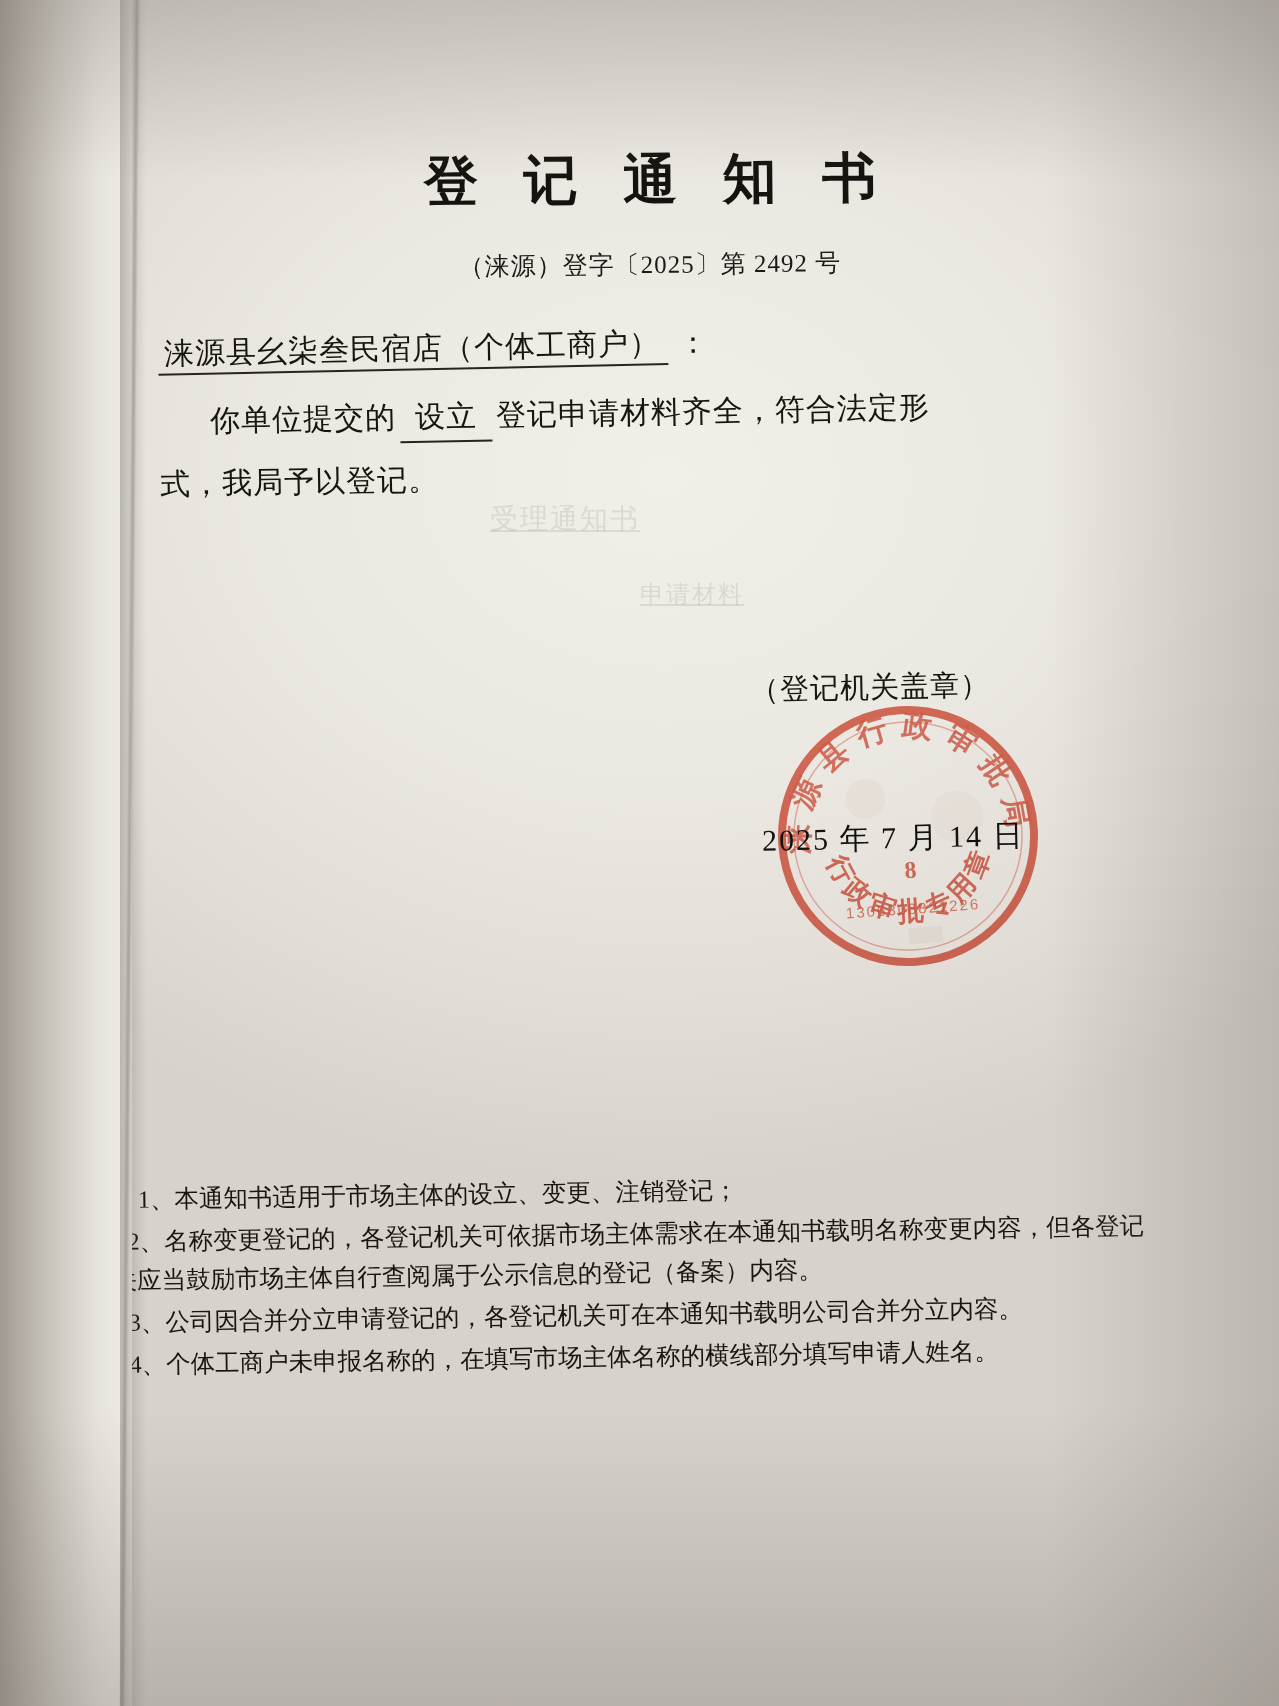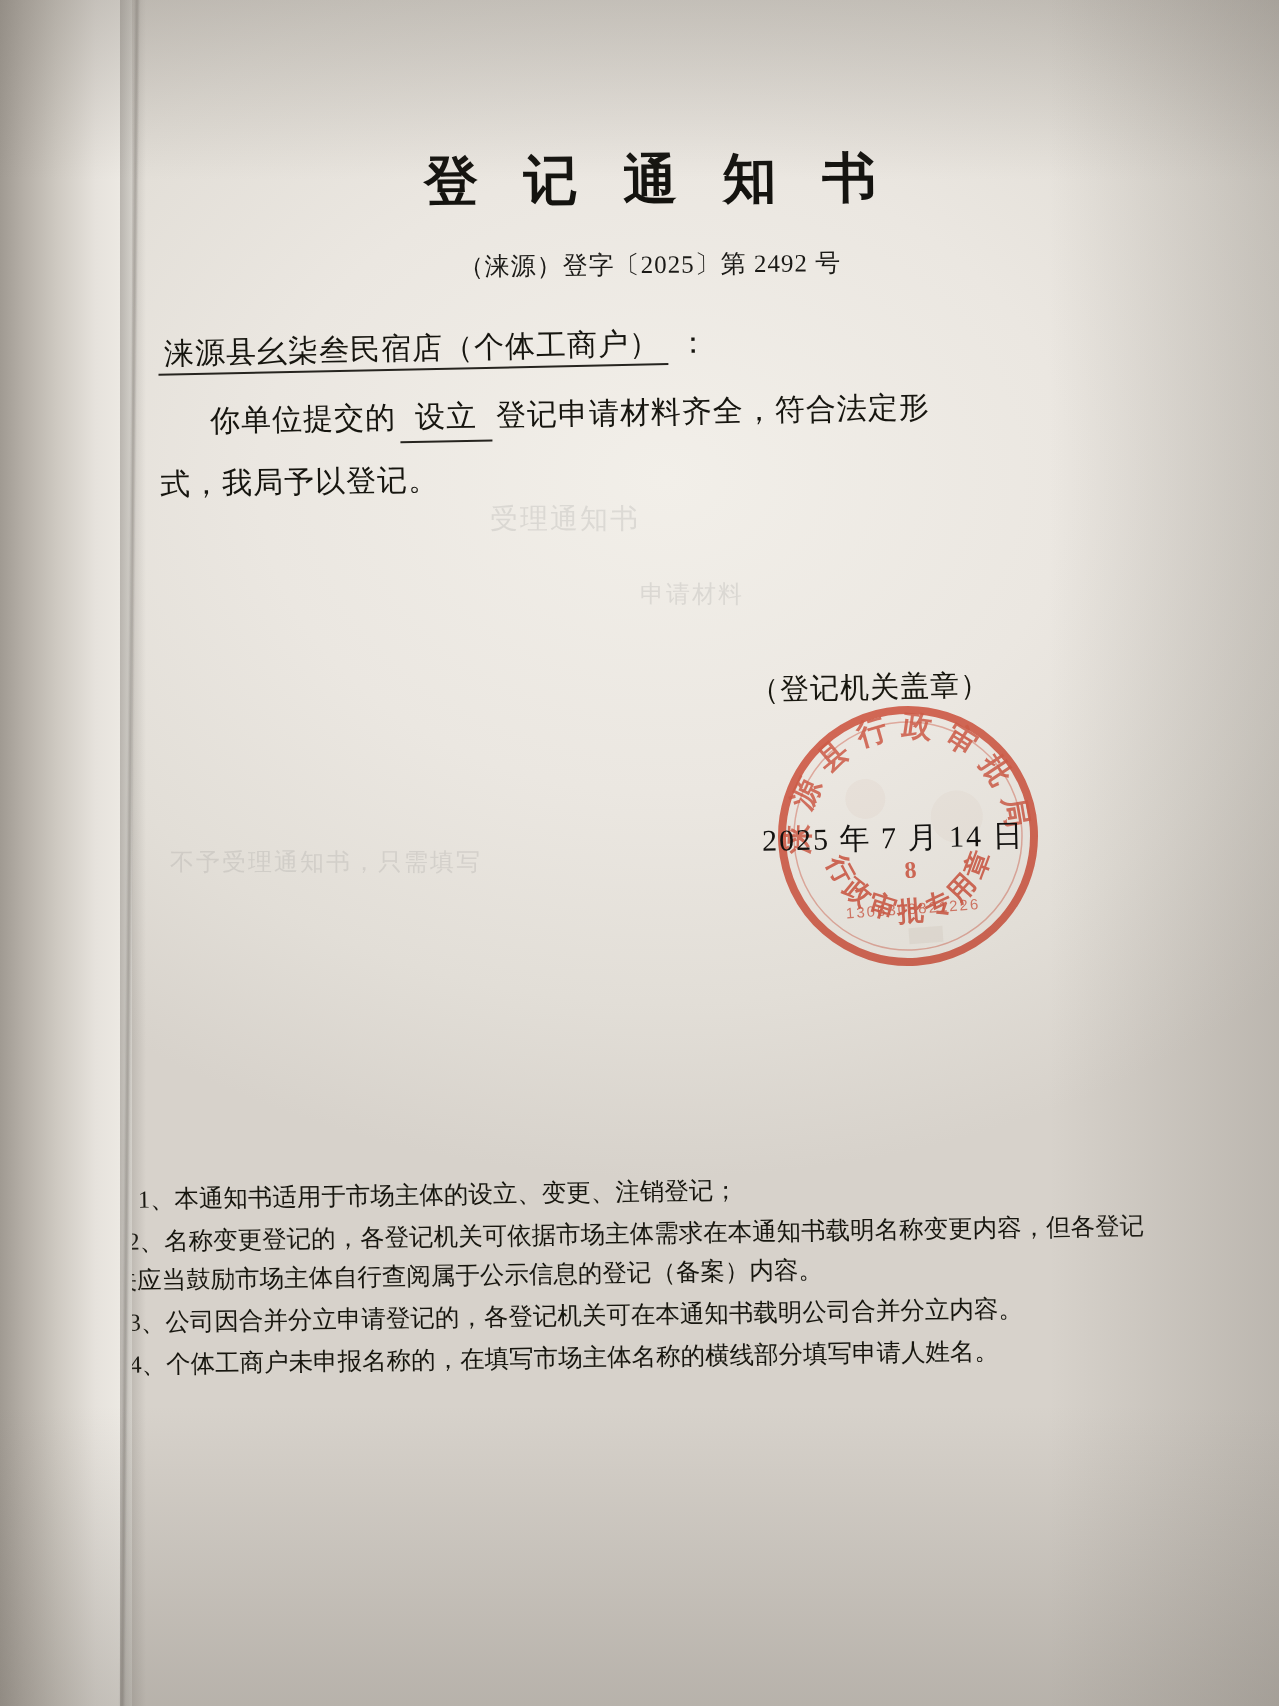--- a/index.html
+++ b/index.html
@@ -68,20 +68,21 @@
 
   
   .bleed {
     position: absolute;
     color: rgba(120,118,116,0.17);
     font-family: "Liberation Sans", sans-serif;
     letter-spacing: 2px;
     pointer-events: none;
     user-select: none;
     white-space: nowrap;
+    text-decoration: underline;
   }
 
   
   .doc {
     position: absolute;
     left: 150px;
     top: 0;
     width: 1000px;
     height: 100%;
     margin-top: 32px;
@@ -220,21 +221,20 @@
 </style>
 </head>
 <body>
 
 <div id="page">
 
   <div class="paper"></div>
 
   <div class="bleed" style="left:490px; top:500px; font-size:28px;">受理通知书</div>
   <div class="bleed" style="left:640px; top:578px; font-size:24px;">申请材料</div>
-  <div class="bleed" style="left:170px; top:846px; font-size:24px;">不予受理通知书，只需填写</div>
 
   <div class="doc">
 
     <div class="title">登 记 通 知 书</div>
 
     <div class="docnum">（涞源）登字〔2025〕第 2492 号</div>
 
     <div class="addressee">
       <span class="name">涞源县幺柒叁民宿店（个体工商户）</span><span class="colon">：</span>
     </div>

